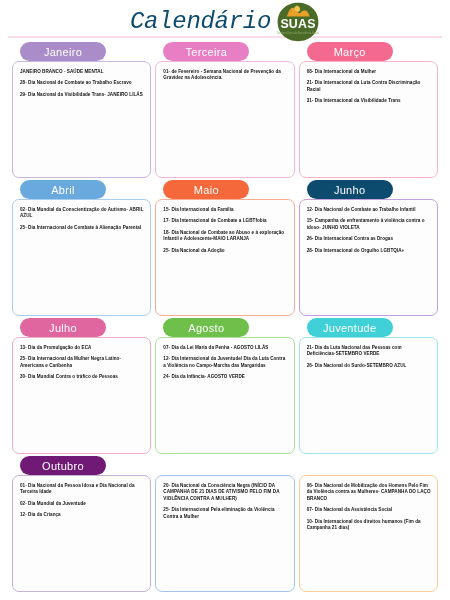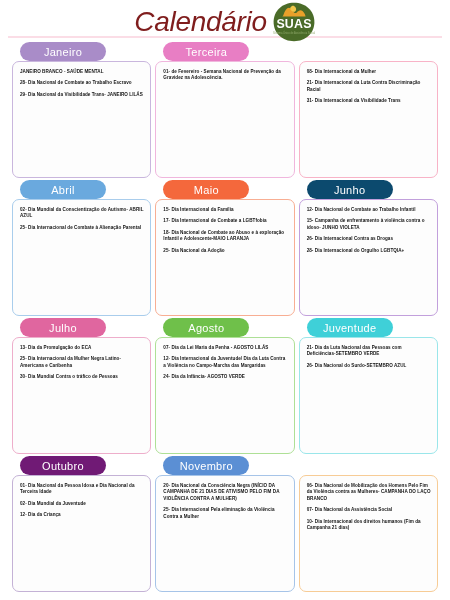--- a/index.html
+++ b/index.html
@@ -30,26 +30,26 @@
     height: 2px;
     background: #fbdde6;
   }
   .brand-wrap {
     display: flex;
     align-items: center;
     gap: 5px;
     z-index: 2;
   }
   .brand-title {
-    font-family: Liberation Sans, sans-serif;
+    font-family: Liberation Mono, monospace;
     font-style: italic;
     font-weight: 400;
-    font-size: 28px;
+    font-size: 24px;
     line-height: 30px;
-    color: #7f1d1d;
+    color: #0c4a6e;
     letter-spacing: -0.3px;
     white-space: nowrap;
   }
   .suas-logo {
     width: 44px; height: 40px;
     position: relative;
     display: block;
   }
 
   
@@ -146,20 +146,23 @@
   <div class="month-card">
     <div class="month-tab" style="background:#e87ec4">
       <span>Terceira</span>
     </div>
     <div class="month-body" style="border-color:#f0b6dd">
       <p class="event">01- de Fevereiro - Semana Nacional de Prevenção da Gravidez na Adolescência.</p>
     </div>
   </div>
 
   <div class="month-card">
+    <div class="month-tab" style="background:#f4698f">
+      <span>Março</span>
+    </div>
     <div class="month-body" style="border-color:#f8b3c7">
       <p class="event">08- Dia Internacional da Mulher</p>
       <p class="event">21- Dia Internacional da Luta Contra Discriminação Racial</p>
       <p class="event">31- Dia Internacional da Visibilidade Trans</p>
     </div>
   </div>
 
   <div class="month-card">
     <div class="month-tab" style="background:#6aa9de">
       <span>Abril</span>
@@ -231,23 +234,20 @@
       <span>Outubro</span>
     </div>
     <div class="month-body" style="border-color:#c4b2d6">
       <p class="event">01- Dia Nacional da Pessoa Idosa e Dia Nacional da Terceira Idade</p>
       <p class="event">02- Dia Mundial da Juventude</p>
       <p class="event">12- Dia da Criança</p>
     </div>
   </div>
 
   <div class="month-card">
-    <div class="month-tab" style="background:#5b8fd4">
-      <span>Novembro</span>
-    </div>
     <div class="month-body" style="border-color:#a6c4e8">
       <p class="event">20- Dia Nacional da Consciência Negra (INÍCIO DA CAMPANHA DE 21 DIAS DE ATIVISMO PELO FIM DA VIOLÊNCIA CONTRA A MULHER)</p>
       <p class="event">25- Dia Internacional Pela eliminação da Violência Contra a Mulher</p>
     </div>
   </div>
 
   <div class="month-card">
     <div class="month-body" style="border-color:#f7cc96">
       <p class="event">06- Dia Nacional de Mobilização dos Homens Pelo Fim da Violência contra as Mulheres- CAMPANHA DO LAÇO BRANCO</p>
       <p class="event">07- Dia Nacional da Assistência Social</p>

